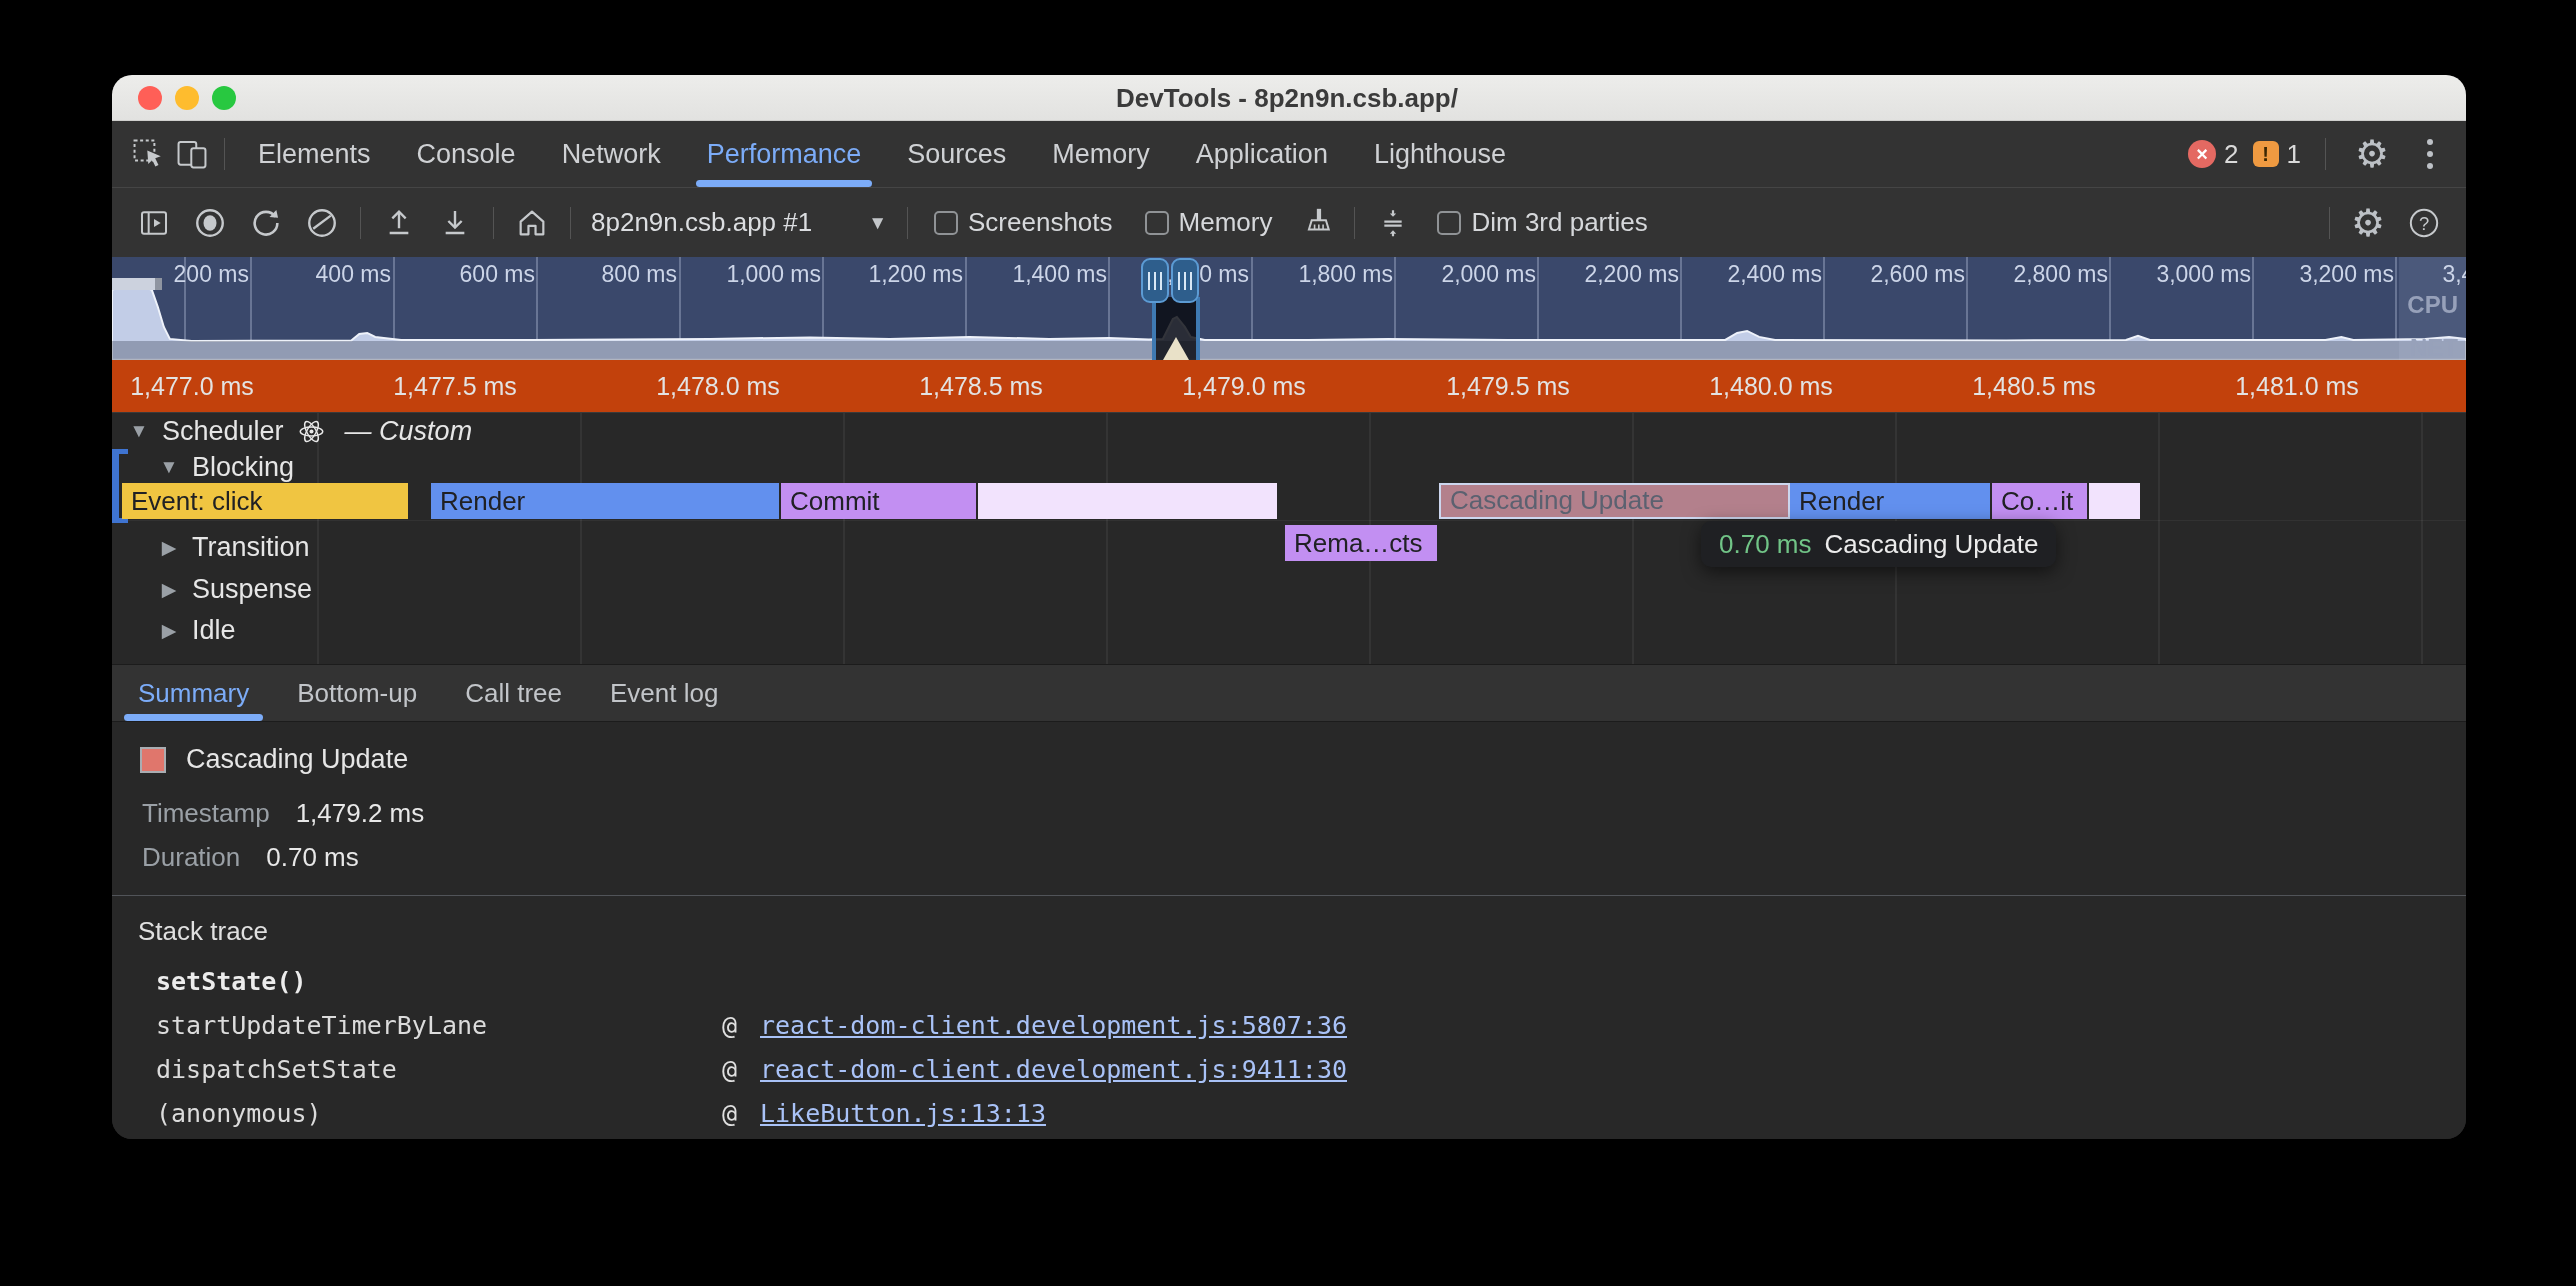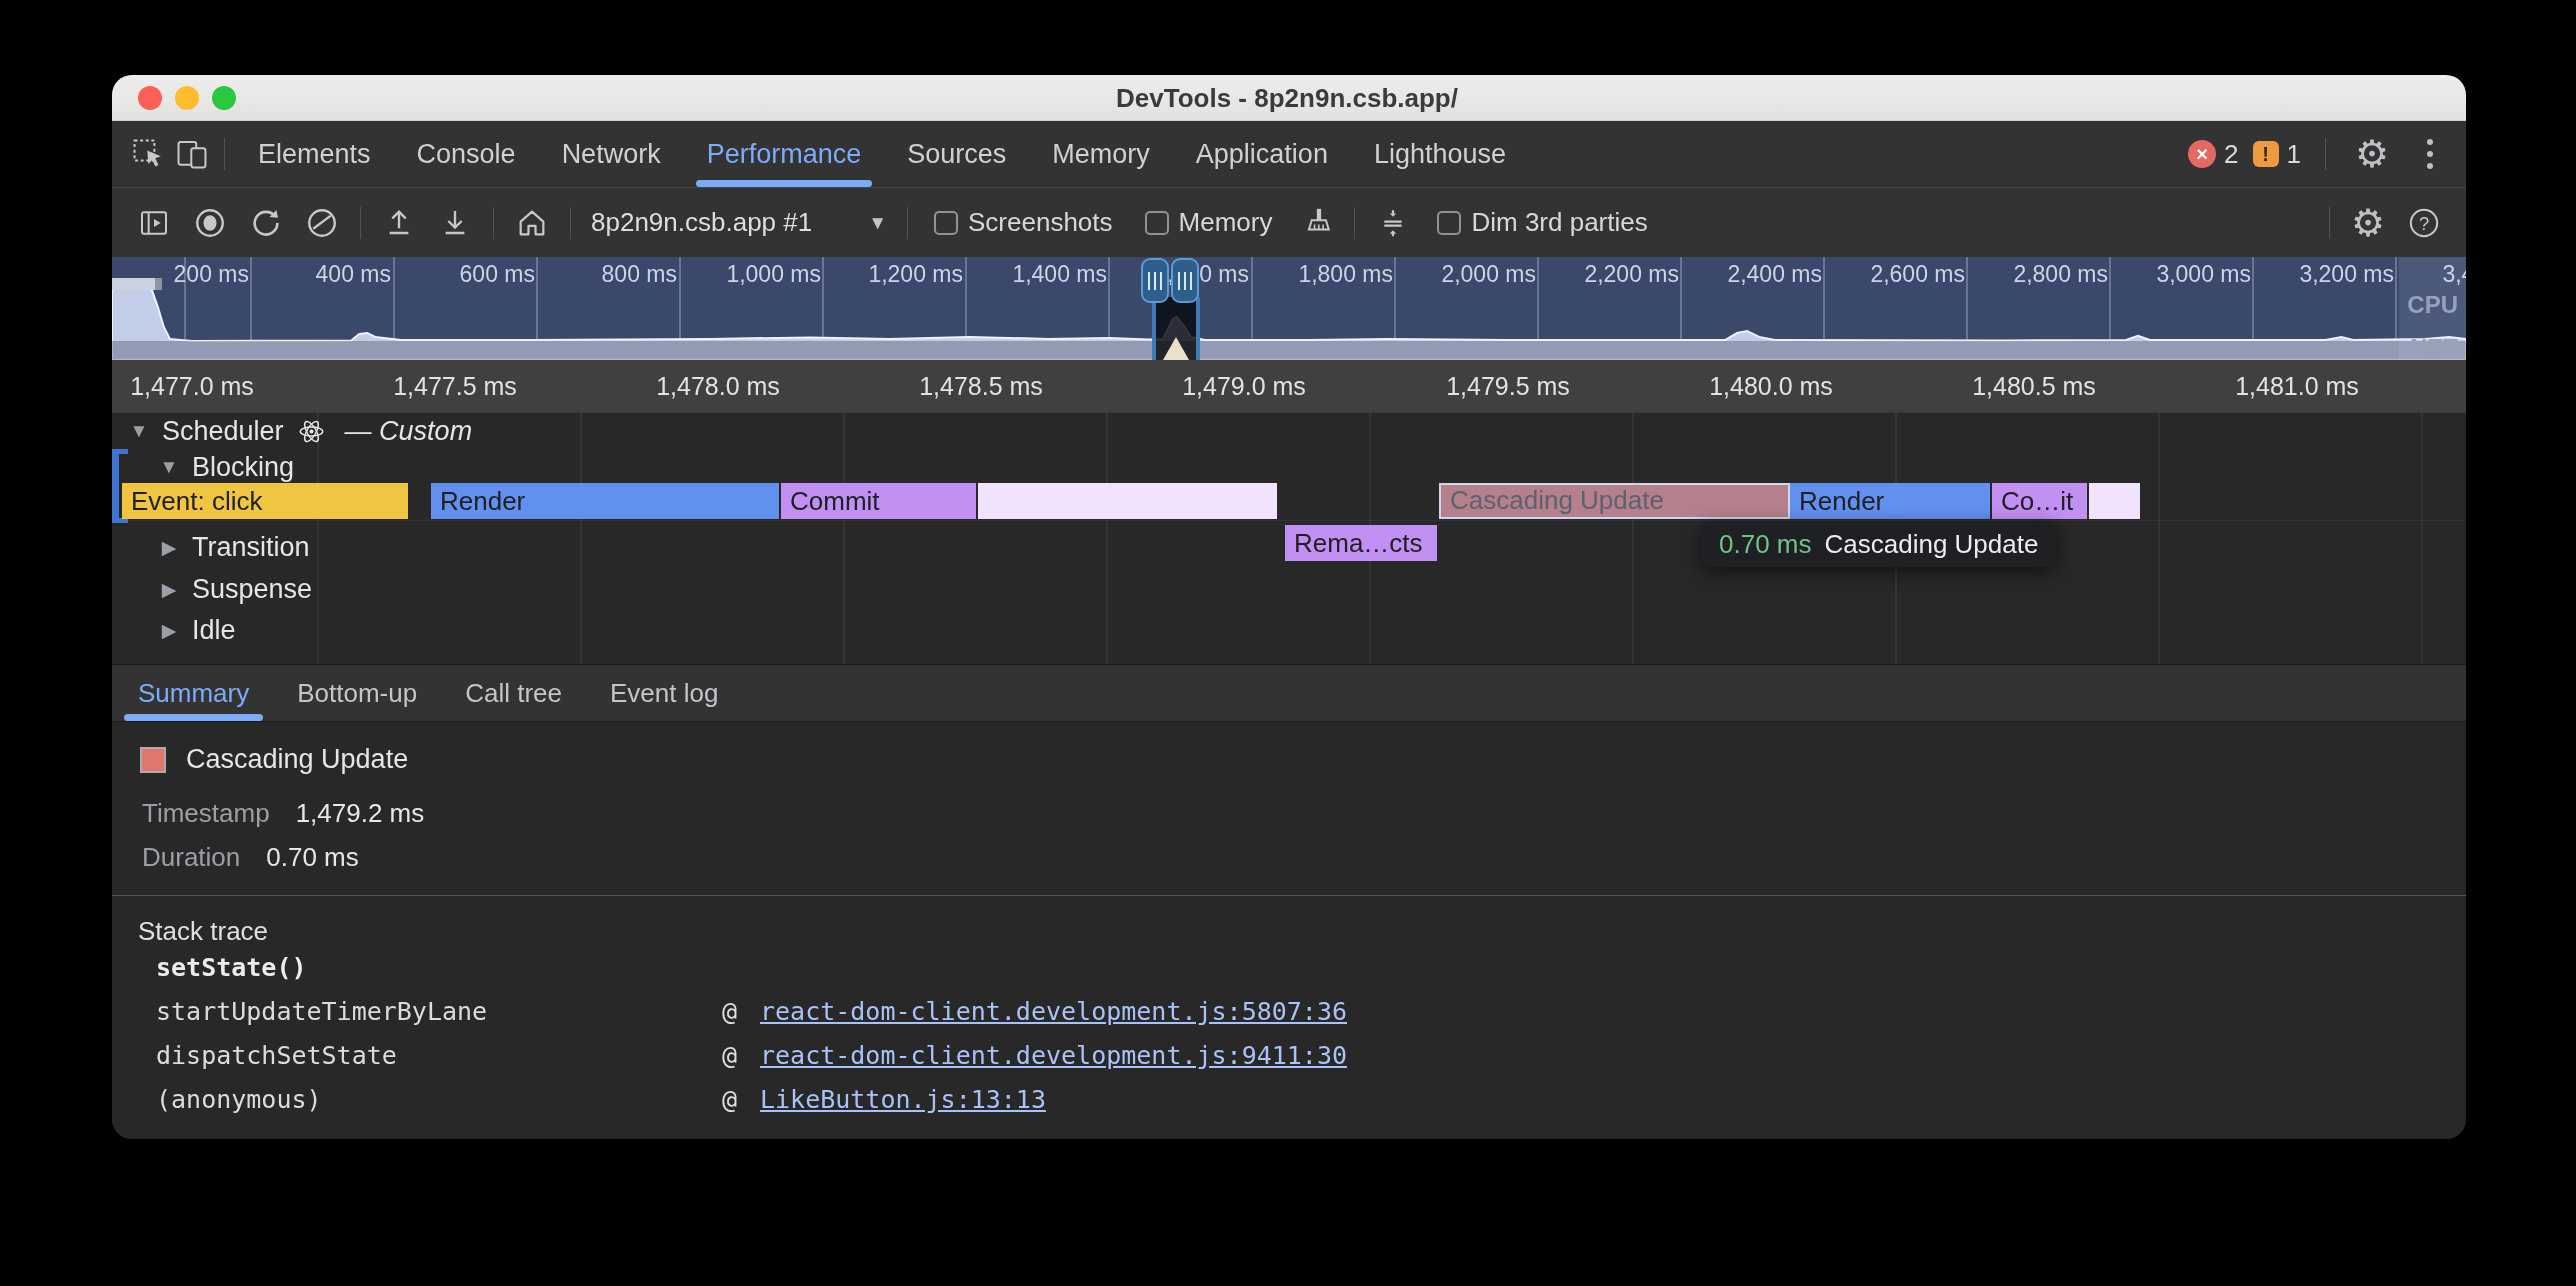--- a/index.html
+++ b/index.html
@@ -55,21 +55,21 @@
   .ov-right{position:absolute;right:0;top:0;bottom:0;width:67px;background:rgba(205,214,235,.12);}
   .ov-cap{position:absolute;right:8px;font-size:24px;font-weight:bold;color:#97a1ba;}
   .sel-dark{position:absolute;left:1043px;top:40px;bottom:0;width:42px;background:rgba(8,10,16,.82);}
   .sel-spike{position:absolute;left:1051px;bottom:0;width:0;height:0;
     border-left:13px solid transparent;border-right:13px solid transparent;border-bottom:23px solid #e9e1c8;}
   .sel-line{position:absolute;top:40px;bottom:0;width:4px;background:#3f7ab2;}
   .handle{position:absolute;top:1px;width:28px;height:45px;border-radius:9px;background:#2e5e8c;
     border:2.5px solid #5c9bd4;display:flex;align-items:center;justify-content:center;gap:4px;}
   .handle i{width:2px;height:18px;background:#d9e8f6;}
   
-  .ruler{height:53px;flex:0 0 53px;background:#404040;position:relative;border-bottom:1px solid #3a3a3a;}
+  .ruler{height:53px;flex:0 0 53px;background:#c2410c;position:relative;border-bottom:1px solid #3a3a3a;}
   .ruler-tick{position:absolute;top:12px;transform:translateX(-50%);font-size:25px;color:#e3e3e3;white-space:nowrap;}
   
   .tracks{height:251px;flex:0 0 251px;background:#282828;position:relative;
     background-image:repeating-linear-gradient(to right,rgba(255,255,255,.055) 0 2px,transparent 2px 263px);
     background-position-x:205px;}
   .rowline{position:absolute;left:0;right:0;height:1px;background:rgba(255,255,255,.05);}
   .tree-row{position:absolute;display:flex;align-items:center;gap:12px;font-size:27px;color:#e6e6e6;height:36px;}
   .tri{font-size:19px;color:#9aa0a6;width:22px;text-align:center;}
   .sched-suffix{font-style:italic;margin-left:6px;}
   .bracket{position:absolute;left:0;top:36px;width:16px;height:74px;
@@ -88,21 +88,21 @@
   .legend-row{display:flex;align-items:center;gap:20px;margin:22px 0 0 28px;}
   .swatch{width:26px;height:26px;background:#e0766c;border:2px solid #a9adb2;}
   .legend-title{font-size:27px;color:#e6e6e6;}
   .kv{display:flex;align-items:center;gap:26px;margin-left:30px;font-size:26px;height:32px;}
   .kv .k{color:#9aa0a6;}
   .kv .v{color:#e8e8e8;}
   .kv1{margin-top:22px;}
   .kv2{margin-top:12px;}
   .divider{margin-top:22px;height:1px;background:#515459;}
   .st-label{margin:20px 0 0 26px;font-size:26px;color:#e0e0e0;height:30px;}
-  .frames{}
+  .frames{margin-top:14px;}
   .frame{position:relative;height:44px;line-height:44px;font-family:"DejaVu Sans Mono",monospace;font-size:25px;}
   .frame .fn{position:absolute;left:44px;color:#dcdcdc;}
   .frame.first .fn{font-weight:bold;color:#ececec;}
   .frame .at{position:absolute;left:610px;color:#e0e0e0;}
   .frame .lnk{position:absolute;left:648px;color:#a9c2f7;text-decoration:underline;cursor:pointer;}
   
   .tooltip{position:absolute;left:1589px;top:446px;height:46px;background:#1f2023;border-radius:10px;
     display:flex;align-items:center;padding:0 18px;gap:13px;font-size:26px;z-index:60;
     box-shadow:0 5px 18px rgba(0,0,0,.55);white-space:nowrap;}
   .tooltip .dur{color:#71c487;}

